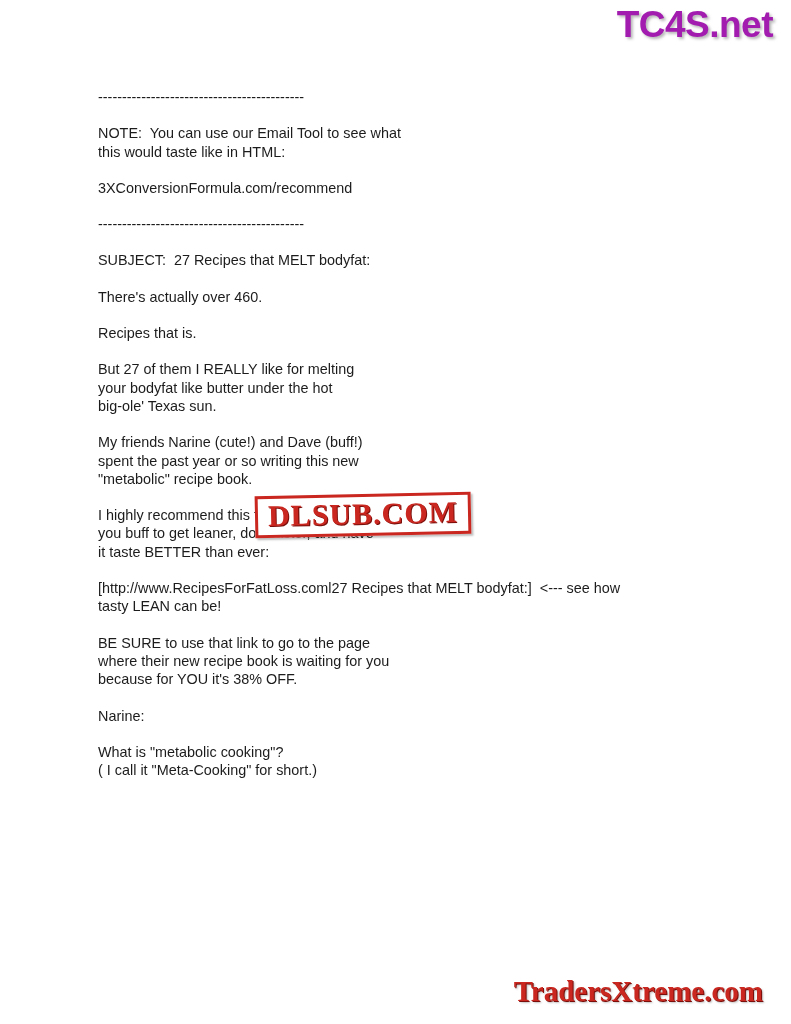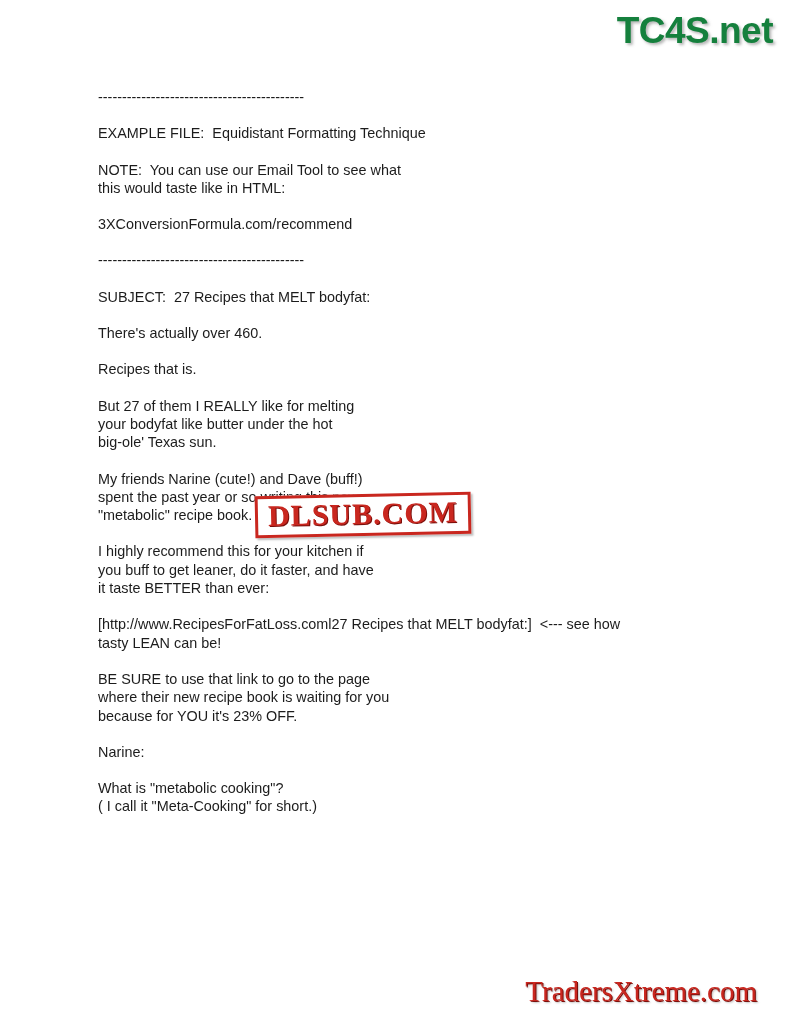--- a/index.html
+++ b/index.html
@@ -12,26 +12,26 @@
     height: 1024px;
     position: relative;
     font-family: "Liberation Sans", sans-serif;
     color: #1a1a1a;
     overflow: hidden;
   }
 
   
   .header-brand {
     position: absolute;
-    top: 10px;
+    top: 4px;
     right: 18px;
     font-family: "Liberation Sans", sans-serif;
     font-size: 37px;
     font-weight: bold;
-    color: #15803d;
+    color: #a21caf;
     letter-spacing: -0.5px;
     text-shadow: 2px 2px 3px rgba(120,120,120,0.55);
     white-space: nowrap;
   }
 
   
   .doc {
     position: absolute;
     left: 98px;
     top: 88px;
@@ -71,59 +71,58 @@
     letter-spacing: 1px;
     text-shadow: 1px 1px 0 #7a0f0b;
     box-shadow: 2px 2px 2px rgba(0,0,0,0.25);
     line-height: 1.05;
     white-space: nowrap;
   }
 
   
   .footer-brand {
     position: absolute;
-    right: 34px;
+    right: 28px;
     bottom: 16px;
     font-family: "Liberation Serif", serif;
     font-size: 29px;
-    font-weight: normal;
+    font-weight: bold;
     color: #c9271f;
     text-shadow: 1px 1px 0 #7a0f0b, 2px 2px 2px rgba(0,0,0,0.25);
     white-space: nowrap;
   }
 </style>
 </head>
 <body>
 
 <div class="header-brand">TC4S.net</div>
 
 <div class="doc">
     <div class="rule">-------------------------------------------</div>
-    <div class="para">EXAMPLE FILE:  Equidistant Formatting Technique</div>
     <div class="para">NOTE:  You can use our Email Tool to see what
 this would taste like in HTML:</div>
     <div class="para">3XConversionFormula.com/recommend</div>
     <div class="rule">-------------------------------------------</div>
     <div class="para">SUBJECT:  27 Recipes that MELT bodyfat:</div>
     <div class="para">There's actually over 460.</div>
     <div class="para">Recipes that is.</div>
     <div class="para">But 27 of them I REALLY like for melting
 your bodyfat like butter under the hot
 big-ole' Texas sun.</div>
     <div class="para">My friends Narine (cute!) and Dave (buff!)
 spent the past year or so writing this new
 "metabolic" recipe book.</div>
     <div class="para">I highly recommend this for your kitchen if
 you buff to get leaner, do it faster, and have
 it taste BETTER than ever:</div>
     <div class="para">[http://www.RecipesForFatLoss.coml27 Recipes that MELT bodyfat:]  &lt;--- see how
 tasty LEAN can be!</div>
     <div class="para">BE SURE to use that link to go to the page
 where their new recipe book is waiting for you
-because for YOU it's 23% OFF.</div>
+because for YOU it's 38% OFF.</div>
     <div class="para">Narine:</div>
     <div class="para">What is "metabolic cooking"?
 ( I call it "Meta-Cooking" for short.)</div>
   </div>
 
 <div class="stamp">DLSUB.COM</div>
 
 <div class="footer-brand">TradersXtreme.com</div>
 
 </body></html>

